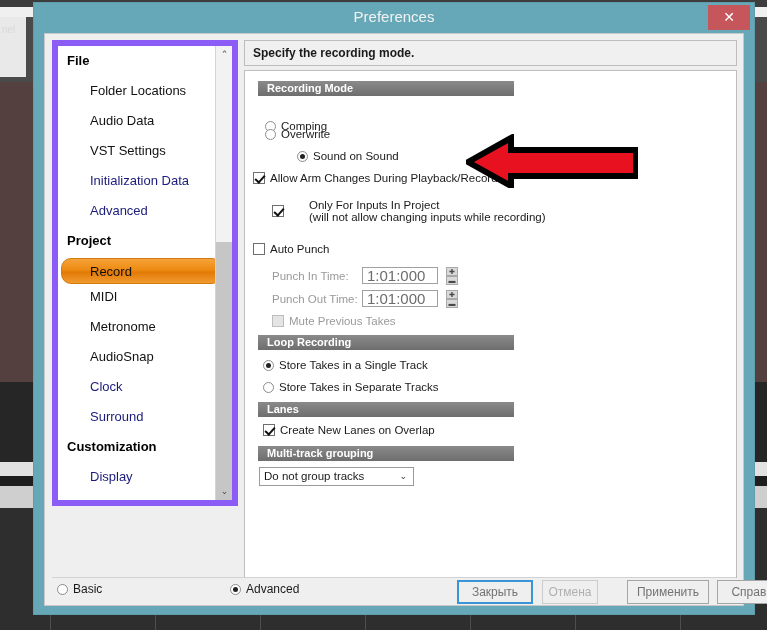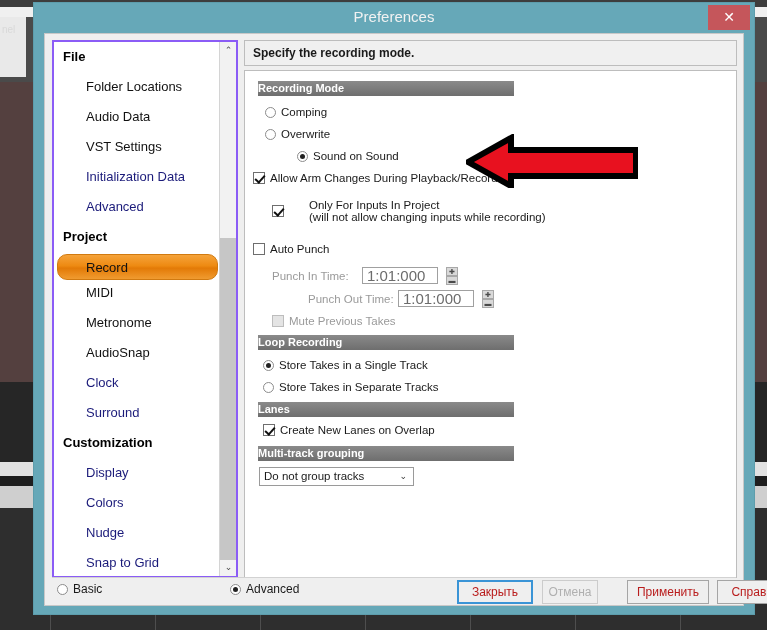--- a/index.html
+++ b/index.html
@@ -87,23 +87,23 @@
     border: 1px solid #c8c8c8;
     box-sizing: border-box;
   }
 
   
   .sidebar {
     position: absolute;
     left: 7px;
     top: 6px;
     width: 186px;
-    height: 538px;
+    height: 466px;
     background: #ffffff;
-    border: 2px solid #8b5cf6;
+    border: 6px solid #8b5cf6;
     box-sizing: border-box;
     overflow: hidden;
   }
   .tree {
     position: absolute;
     left: 0; top: 0;
     width: 168px;
     height: 100%;
   }
   .tree-item {
@@ -203,20 +203,21 @@
   .sect-header {
     position: absolute;
     left: 13px;
     width: 256px;
     height: 15px;
     background: linear-gradient(to bottom, #8a8a8a 0%, #7c7c7c 50%, #6e6e6e 100%);
     color: #ffffff;
     font-size: 11px;
     font-weight: bold;
     line-height: 15px;
+    padding-left: 9px;
     box-sizing: border-box;
     white-space: nowrap;
   }
 
   .row {
     position: absolute;
     font-size: 11.5px;
     color: #1a1a1a;
     white-space: nowrap;
     display: flex;
@@ -357,21 +358,21 @@
     gap: 5px;
     white-space: nowrap;
   }
   .btn {
     position: absolute;
     height: 24px;
     background: #efefef;
     border: 1px solid #a5a5a5;
     box-sizing: border-box;
     font-size: 12px;
-    color: #b91c1c;
+    color: #737373;
     font-family: "Liberation Sans", sans-serif;
     cursor: pointer;
     padding: 0;
   }
   .btn.focus { border: 2px solid #3a94d6; }
   .btn.disabled { color: #b0b0b0; border-color: #cccccc; cursor: default; }
 
   
   .arrow {
     position: absolute;
@@ -448,21 +449,21 @@
       </div>
 
       <div class="content">
 
         <div class="desc-bar">Specify the recording mode.</div>
 
         <div class="panel">
 
           <div class="sect-header" style="top:10px;">Recording Mode</div>
 
-          <div class="row" style="left:20px; top:35px;">
+          <div class="row" style="left:20px; top:49px;">
             <span class="radio"></span>
             <span>Comping</span>
           </div>
 
           <div class="row" style="left:20px; top:57px;">
             <span class="radio"></span>
             <span>Overwrite</span>
           </div>
 
           <div class="row" style="left:20px; top:79px;padding-left:32px;">
@@ -491,21 +492,21 @@
           <div class="row disabled" style="left:27px; top:196px;">
             <span style="display:inline-block; width:85px;">Punch In Time:</span>
             <span class="field">1:01:000</span>
             <span class="spin">
               <div>✚</div>
               <div>▬</div>
             </span>
           </div>
 
           <div class="row disabled" style="left:27px; top:219px;">
-            <span style="display:inline-block; width:85px;margin-left:36px;">Punch Out Time:</span>
+            <span style="display:inline-block; width:85px;">Punch Out Time:</span>
             <span class="field">1:01:000</span>
             <span class="spin">
               <div>✚</div>
               <div>▬</div>
             </span>
           </div>
 
           <div class="row disabled" style="left:27px; top:244px;">
             <span class="cb disabled"></span>
             <span>Mute Previous Takes</span>

